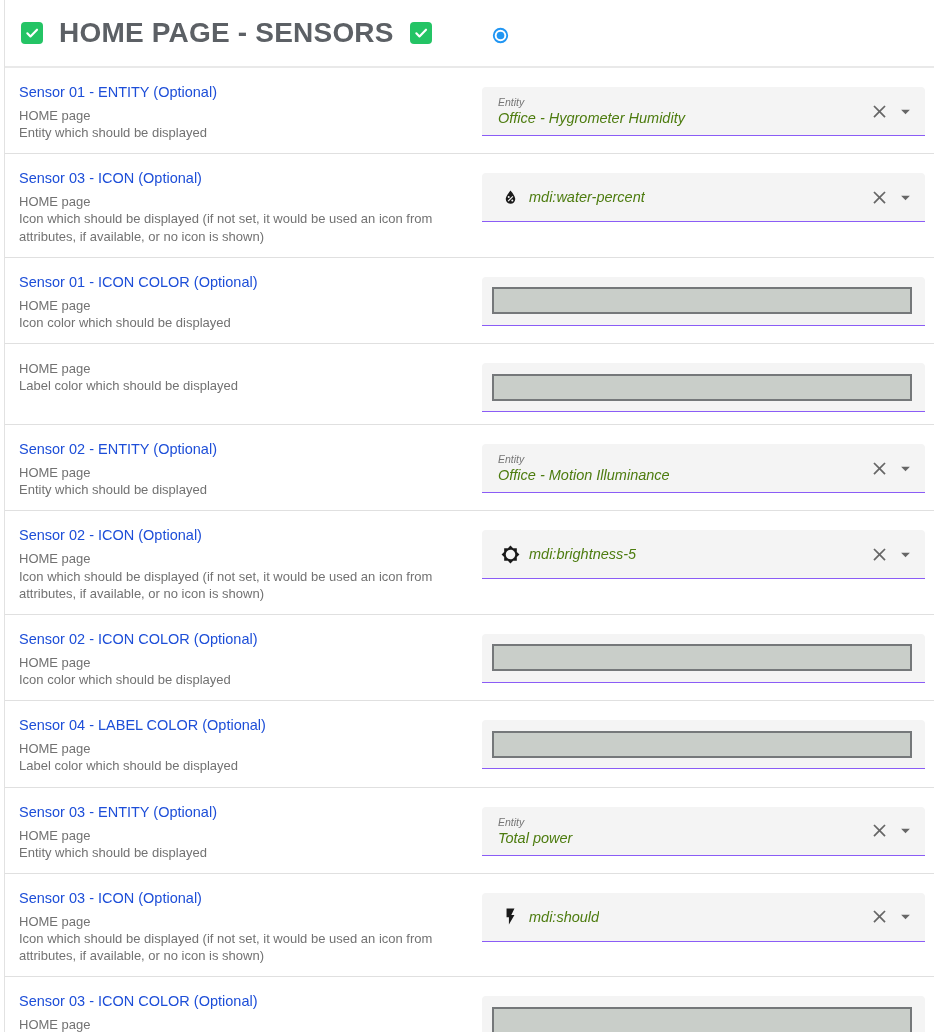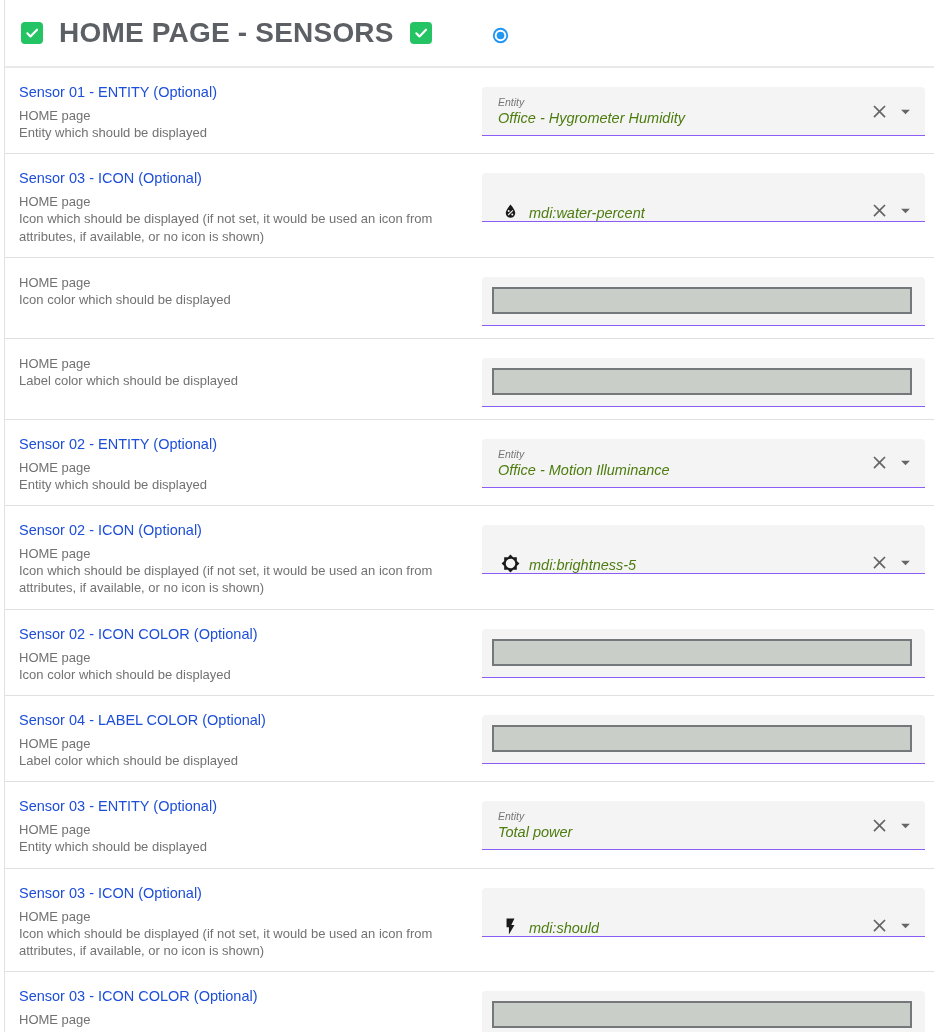--- a/index.html
+++ b/index.html
@@ -26,21 +26,21 @@
   .row.h-entity { min-height:83px; }
   .row.h-icon { min-height:84px; }
   .row.h-color { min-height:78px; }
 
   
   .field { width:443px; height:49px; background:#f4f4f4; border-radius:4px 4px 0 0;
     border-bottom:1px solid #8b5cf6; display:flex; align-items:center; cursor:pointer;font-style:italic; }
   .field-texts { flex:1; padding-left:16px; display:flex; flex-direction:column; justify-content:center; }
   .field-label { font-size:10.5px; color:#767676; margin-bottom:2px; }
   .field-value { font-size:14.5px; color:#4d7c0f; white-space:nowrap; overflow:hidden; }
-  .field-icon-variant { padding-left:19px;align-items:flex-end; }
+  .field-icon-variant { padding-left:19px; }
   .mdi { width:19px; height:19px; display:inline-flex; margin-right:9px; flex:0 0 auto; }
   .mdi svg { width:19px; height:19px; }
   .trailing { display:flex; align-items:center; gap:5px; padding-right:9px; margin-left:auto; }
   .trailing .ticon { width:21px; height:21px; display:inline-flex; cursor:pointer; }
   .trailing svg { width:21px; height:21px; }
 
   
   .field.field-color { padding:0 13px 0 10px; }
   .color-box { flex:1; height:27px; background:#c9cec9; border:2px solid #75787a; }
 </style>
@@ -127,20 +127,21 @@
                 </svg>
           </span>
         </div>
       </div>
 
     </div>
   </div>
 
   <div class="row h-color">
     <div class="row-text">
+      <div class="row-label">Sensor 01 - ICON COLOR (Optional)</div>
       <div class="row-group">HOME page</div>
       <div class="row-desc">Icon color which should be displayed</div>
     </div>
     <div class="row-control">
 
       <div class="field field-color v-color">
         <div class="color-box"></div>
       </div>
 
     </div>

